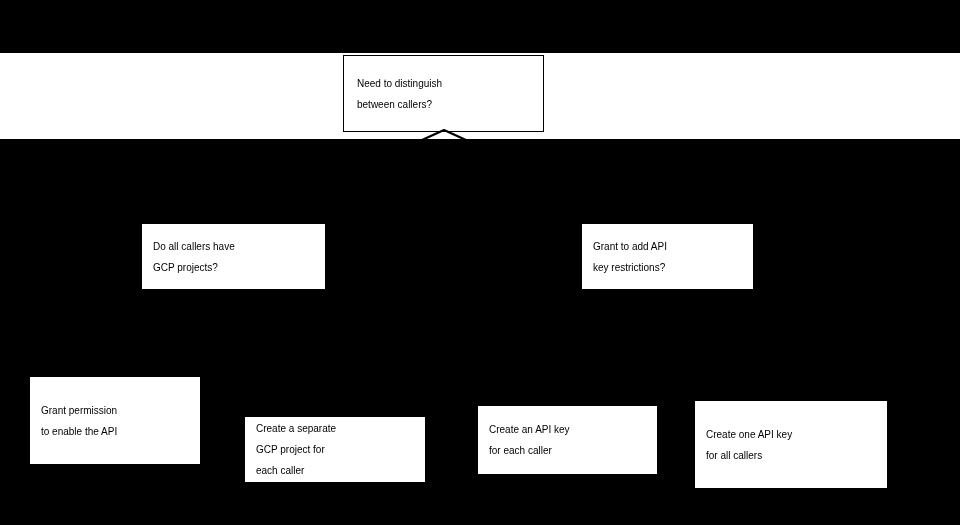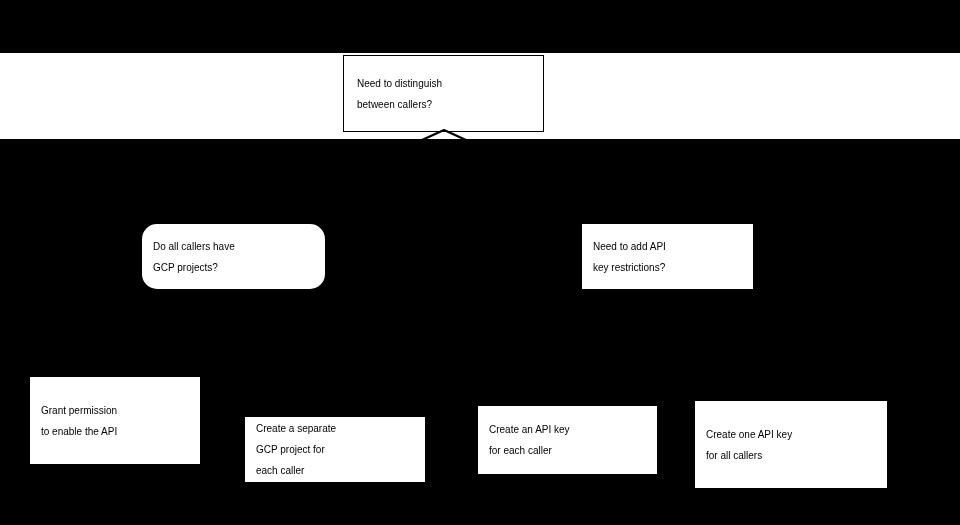--- a/index.html
+++ b/index.html
@@ -55,21 +55,20 @@
   }
   #node-root .node-label {
     padding-left: 2px;
   }
   
   #node-gcp-projects {
     left: 142px;
     top: 224px;
     width: 183px;
     height: 65px;
-    border-radius: 15px;
   }
   #node-key-restrictions {
     left: 582px;
     top: 224px;
     width: 171px;
     height: 65px;
   }
   
   #node-grant-permission {
     left: 30px;
@@ -129,21 +128,21 @@
       <polyline points="2,11 24,1 46,11" fill="none" stroke="#000000" stroke-width="2.2"></polyline>
     </svg>
   </div>
 
   <div class="node" id="node-gcp-projects">
     <span class="node-label">Do all callers have
 GCP projects?</span>
   </div>
 
   <div class="node" id="node-key-restrictions">
-    <span class="node-label">Need to add API
+    <span class="node-label">Grant to add API
 key restrictions?</span>
   </div>
 
   <div class="node" id="node-grant-permission">
     <span class="node-label">Grant permission
 to enable the API</span>
   </div>
 
   <div class="node" id="node-separate-project">
     <span class="node-label">Create a separate

